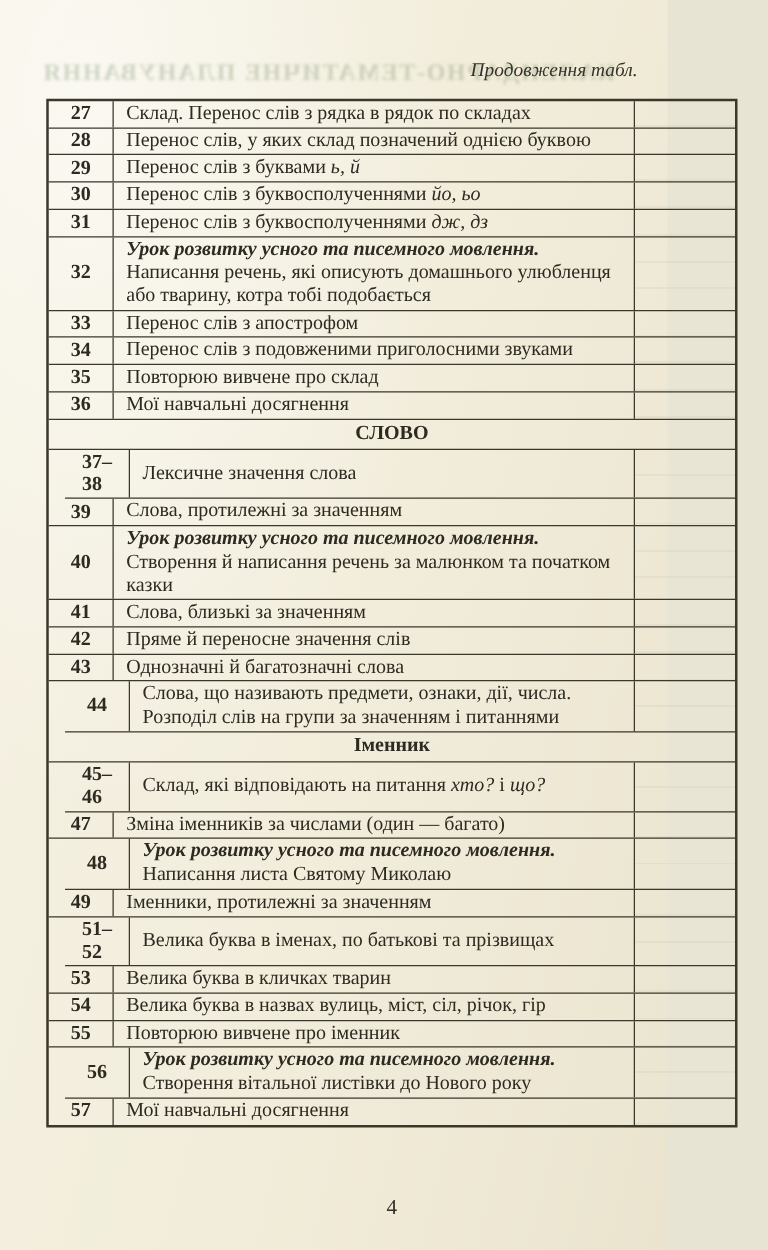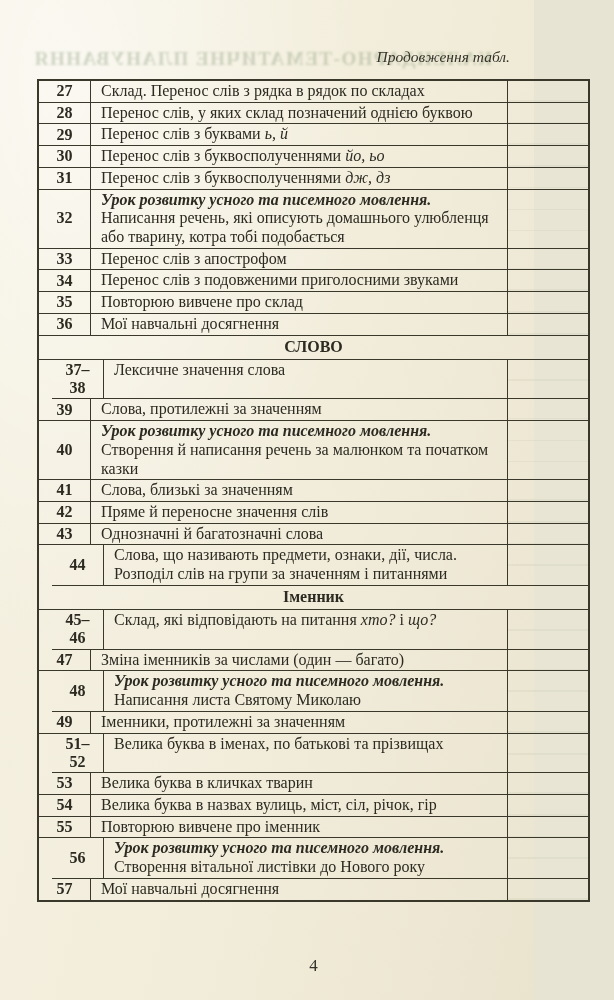--- a/index.html
+++ b/index.html
@@ -58,26 +58,26 @@
     grid-template-columns:52px 1fr 80px;
   }
   .lesson.h1{min-height:21px;}
   .lesson.h2{min-height:38px;margin-left:13px;}
   .lesson.h3{min-height:57px;}
   .cell{box-sizing:border-box;}
   .cell.num{
     border-right:1.5px solid #3a372b;
     display:flex;align-items:center;justify-content:center;
     font-weight:bold;font-size:16px;line-height:1.15;
-    white-space:pre-line;text-align:center;
+    white-space:pre-line;text-align:left;
     padding:1px 2px;
   }
   .cell.topic{
     border-right:1.5px solid #3a372b;
-    display:flex;flex-direction:column;justify-content:flex-start;
+    display:flex;flex-direction:column;justify-content:center;
     font-size:16px;line-height:1.17;
     padding:1px 6px 1px 10px;
   }
   .cell.topic .txt{display:inline;}
   .cell.mark{
     background:repeating-linear-gradient(
       rgba(110,120,90,0.00) 0 19px,
       rgba(110,120,90,0.07) 19px 20.5px);
   }
   .it{font-style:italic;}

